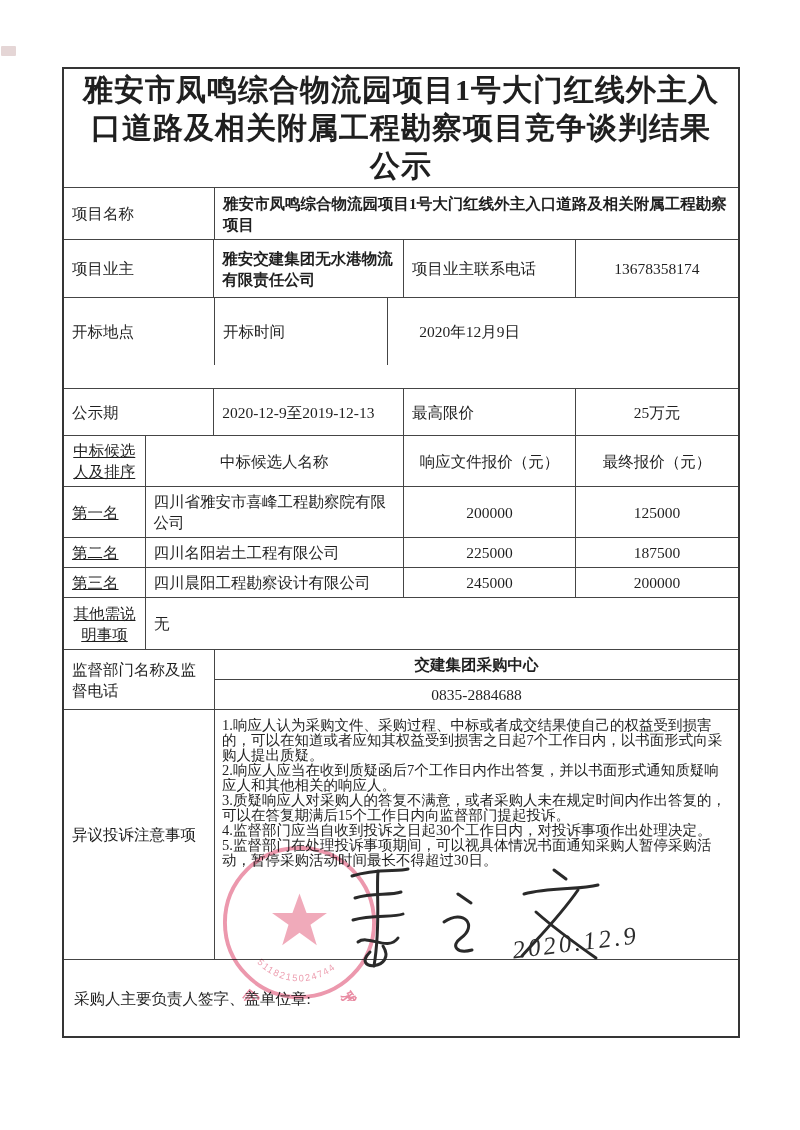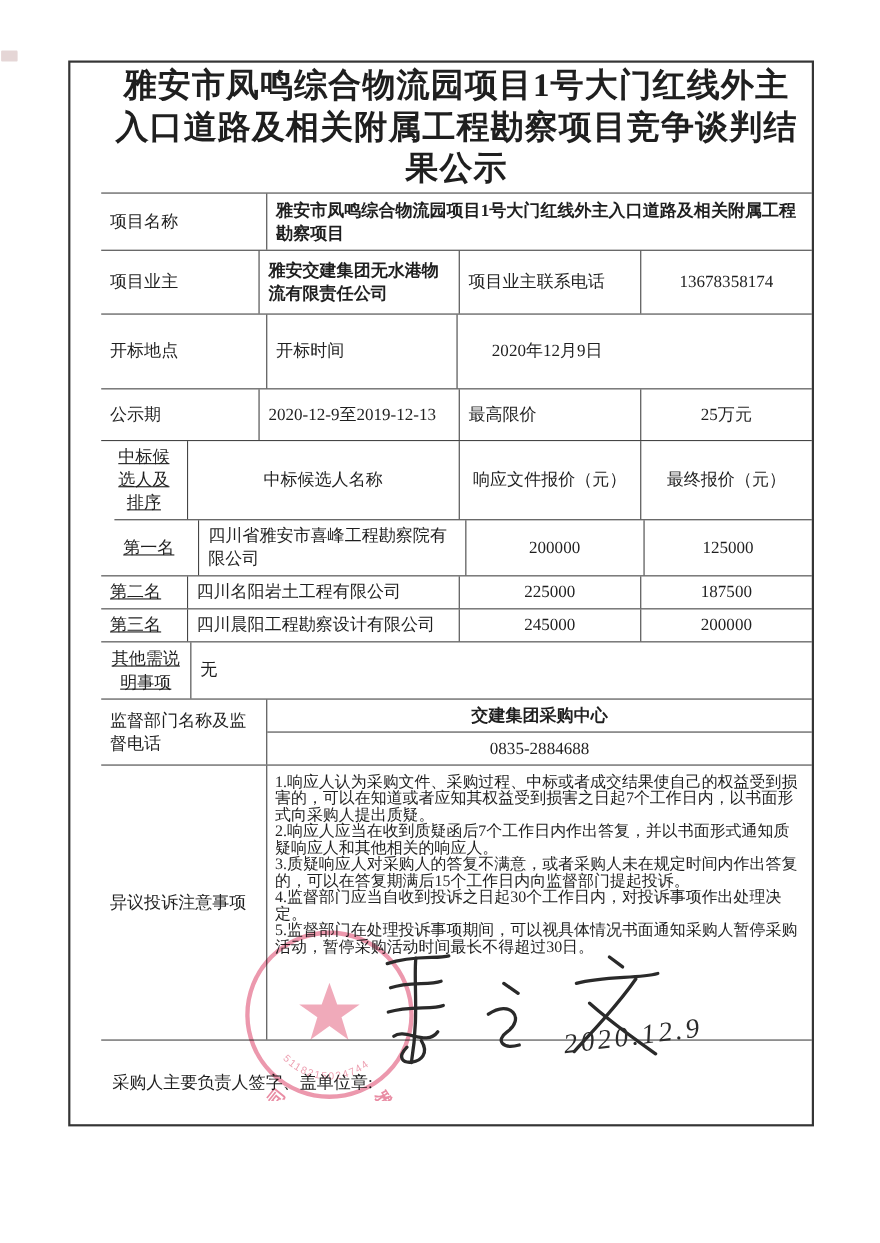--- a/index.html
+++ b/index.html
@@ -6,41 +6,41 @@
   body{
     width:800px;height:1130px;position:relative;background:#ffffff;
     font-family:"Liberation Serif","DejaVu Serif",serif;color:#1f1f1f;
     overflow:hidden;
   }
   .corner-mark{
     position:absolute;left:1px;top:46px;width:15px;height:10px;
     background:rgba(168,118,118,0.30);border-radius:1px;
   }
   .doc-table{
-    position:absolute;left:62px;top:55px;width:678px;
-    border:2px solid #353535;box-sizing:border-box;background:transparent;padding-left:28px;
+    position:absolute;left:62px;top:67px;width:678px;
+    border:2px solid #353535;box-sizing:border-box;background:transparent;
   }
   .row{display:flex;border-top:1px solid #454545;box-sizing:border-box;}
   .row:first-child{border-top:none;}
   .cell{
     border-left:1px solid #454545;box-sizing:border-box;
     padding:4px 8px;display:flex;align-items:center;
     font-size:15.5px;line-height:21px;
   }
   .cell:first-child{border-left:none;}
   .c{justify-content:center;text-align:center;}
   .l{justify-content:flex-start;text-align:left;}
   
   .w-c1{width:150px;} .w-c2{width:191px;} .w-c3{width:173px;} .w-c4{width:164px;}
   .w-r1{width:81px;text-decoration:underline;}  .w-r2{width:260px;}
   .w-lbl{width:150px;} .w-rest{flex:1;}
   
   .h-title{min-height:78px;} .h-r1{min-height:52px;} .h-r2{min-height:58px;}
-  .h-r3{min-height:68px;} .h-r4{min-height:47px;} .h-ch{min-height:50px;}
-  .h-k1{min-height:48px;margin-left:12px;} .h-k2{min-height:27px;} .h-k3{min-height:26px;}
+  .h-r3{min-height:68px;} .h-r4{min-height:47px;margin-top:23px;} .h-ch{min-height:50px;}
+  .h-k1{min-height:48px;} .h-k2{min-height:27px;} .h-k3{min-height:26px;}
   .h-other{min-height:52px;} .h-sup{min-height:60px;} .h-obj{min-height:250px;}
   .h-sig{min-height:77px;}
   .title-cell{
     width:100%;justify-content:center;text-align:center;
     font-weight:bold;font-size:30px;line-height:38px;letter-spacing:1px;
     padding:2px 12px;border-left:none;
   }
   .sup-col{display:flex;flex-direction:column;padding:0;align-items:stretch;}
   .sup-sub{flex:1;display:flex;align-items:center;justify-content:center;
     text-align:right;font-size:15.5px;}

